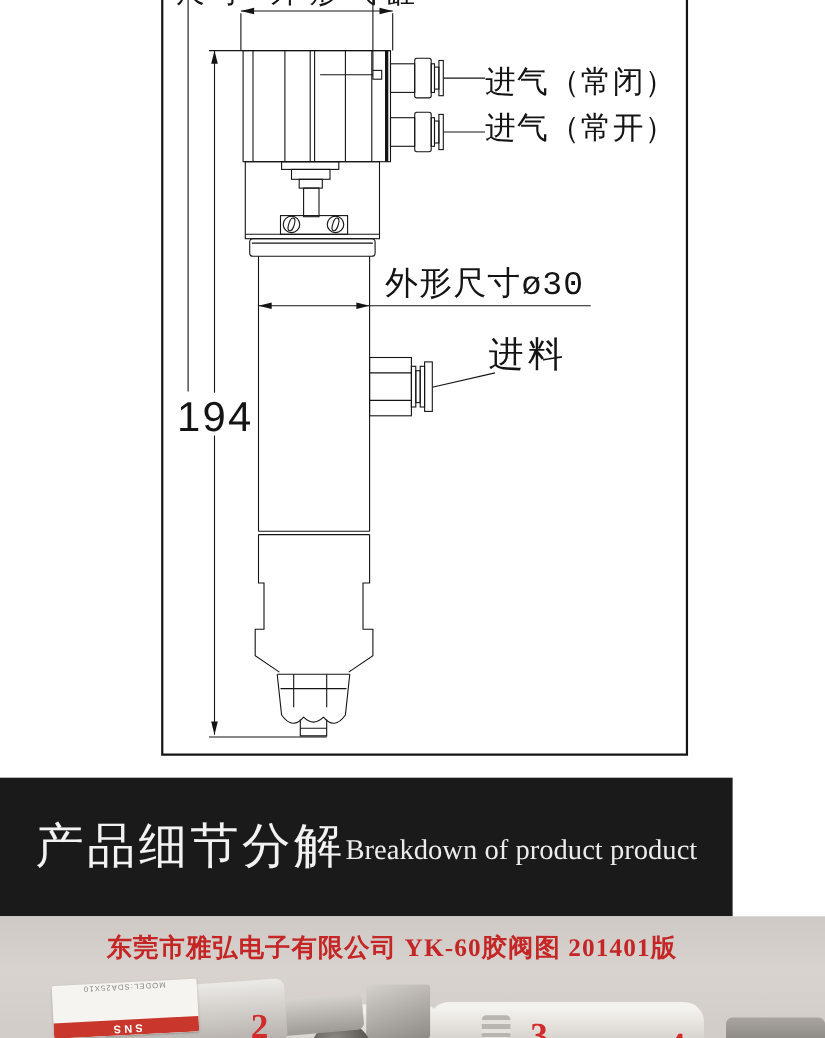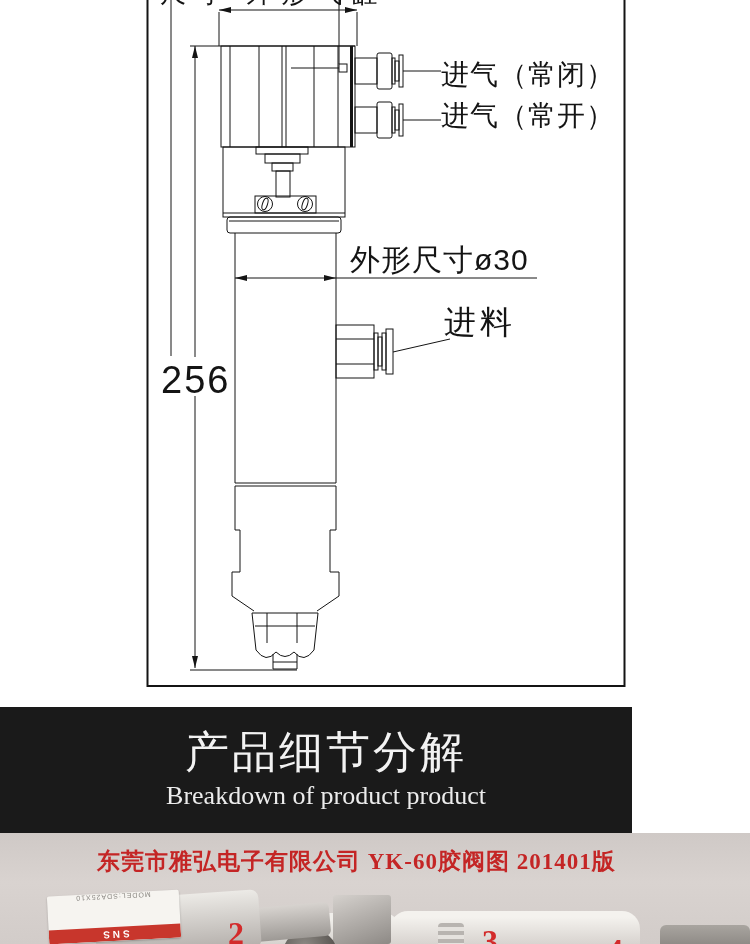--- a/index.html
+++ b/index.html
@@ -5,26 +5,26 @@
   html,body{margin:0;padding:0;background:#fff;}
   .page{position:relative;width:750px;height:944px;overflow:hidden;background:#fff;
         font-family:"Liberation Sans","DejaVu Sans",sans-serif;color:#111;}
   
   .drawing{position:absolute;left:14px;top:0;width:750px;height:514px;background:#fff;}
   .drawing svg{position:absolute;left:0;top:0;}
   .cad-label{position:absolute;color:#141414;white-space:nowrap;line-height:1;}
   .lbl-top-cut{left:146px;top:-20px;font-size:26px;letter-spacing:9px;}
   .lbl-air-nc{left:427px;top:61px;font-size:28px;letter-spacing:1px;}
   .lbl-air-no{left:427px;top:102px;font-size:28px;letter-spacing:1px;text-align:center;}
-  .lbl-outer-dim{left:336px;top:245px;font-size:30px;letter-spacing:1px;}
+  .lbl-outer-dim{left:336px;top:245px;font-size:30px;letter-spacing:1px;font-family:Liberation Mono, monospace;}
   .lbl-feed{left:430px;top:306px;font-size:32px;letter-spacing:4px;}
   .lbl-194{left:147px;top:361px;font-size:38px;letter-spacing:2px;font-weight:300;}
   
-  .banner{position:absolute;left:0;top:707px;width:612px;height:126px;background:#1a1a1a;
-          display:flex;flex-direction:column;align-items:center;justify-content:center;padding-left:20px;}
+  .banner{position:absolute;left:0;top:707px;width:666px;height:126px;background:#1a1a1a;
+          display:flex;align-items:center;justify-content:center;}
   .banner-cn{color:#f2f2f2;font-size:44px;font-weight:300;letter-spacing:3px;line-height:1.05;}
   .banner-en{color:#ececec;font-size:26px;margin-top:5px;
              font-family:"Liberation Serif","DejaVu Serif",serif;}
   
   .photo{position:absolute;left:0;top:833px;width:750px;height:111px;
          background:linear-gradient(180deg,#cfc9c6 0%,#d9d3d0 45%,#d2ccc9 100%);padding-left:26px;}
   .photo-caption{position:absolute;left:97px;top:13px;font-size:23px;font-weight:bold;
                  color:#c42525;letter-spacing:1px;white-space:nowrap;
                  font-family:"Liberation Serif","DejaVu Serif",serif;}
   .part{position:absolute;border-radius:4px;}
@@ -152,21 +152,21 @@
         <path d="M253,613 V643 M283,613 V643 M241,626 H301"></path>
         <path d="M259,654 V669 H283 V654 M259,662 H283"></path>
       </g>
     </svg>
 
     <div class="cad-label lbl-top-cut">尺寸 外形气缸</div>
     <div class="cad-label lbl-air-nc">进气（常闭）</div>
     <div class="cad-label lbl-air-no">进气（常开）</div>
     <div class="cad-label lbl-outer-dim">外形尺寸ø30</div>
     <div class="cad-label lbl-feed">进料</div>
-    <div class="cad-label lbl-194">256</div>
+    <div class="cad-label lbl-194">194</div>
   </div>
 
   <div class="banner">
     <div class="banner-cn">产品细节分解</div>
     <div class="banner-en">Breakdown of product product</div>
   </div>
 
   <div class="photo">
     <div class="photo-caption">东莞市雅弘电子有限公司 YK-60胶阀图  201401版</div>
 

